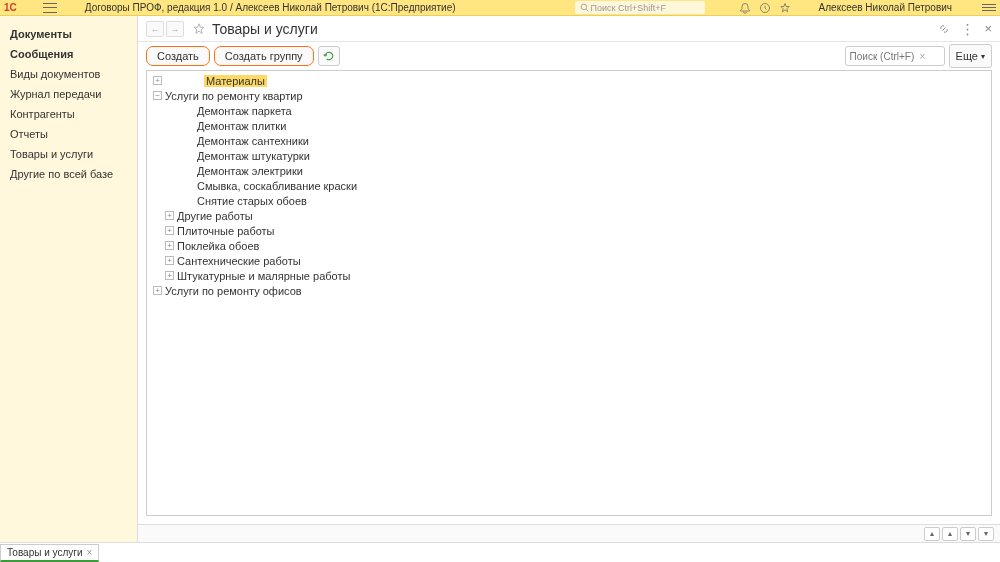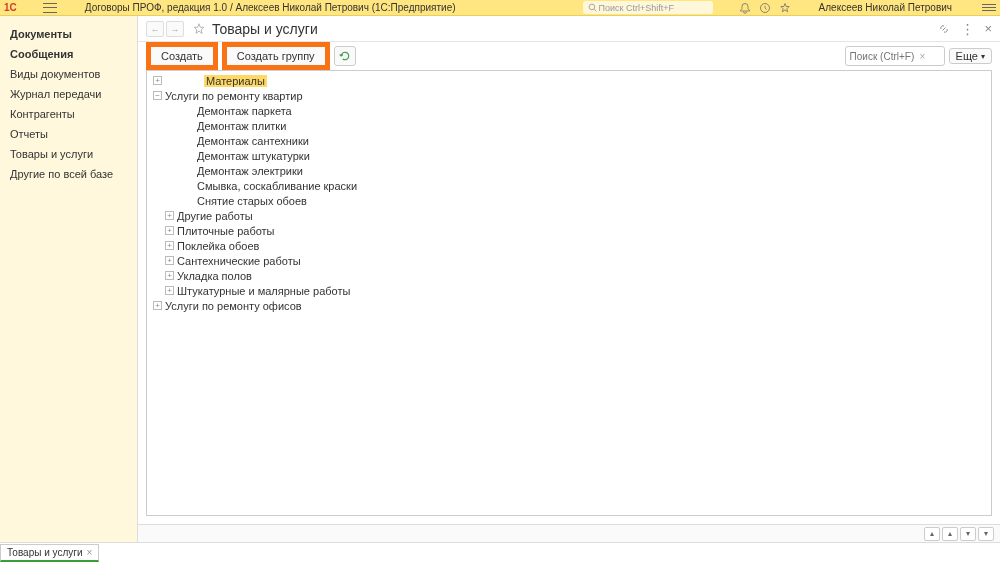--- a/index.html
+++ b/index.html
@@ -4,21 +4,21 @@
 <style>
 * { margin: 0; padding: 0; box-sizing: border-box; font-family: Arial, sans-serif; }
 body { width: 1000px; height: 562px; background: #fff; font-size: 11px; color: #333; overflow: hidden; display: flex; flex-direction: column; }
 
 .topbar { height: 16px; background: #ffe680; display: flex; align-items: center; padding: 0 4px; border-bottom: 1px solid #e8d060; gap: 20px; }
 .logo { font-weight: bold; color: #d04030; font-size: 10px; margin-right: 6px; }
 .burger { width: 14px; height: 10px; display: flex; flex-direction: column; justify-content: space-between; margin-right: 8px; cursor: pointer; }
 .burger span { height: 1px; background: #666; }
 .top-title { font-size: 10px; color: #333; }
 .top-spacer { flex: 1; }
-.title-search { background: #fff7d9; border: 1px solid transparent; border-radius: 3px; height: 13px; width: 130px; display: flex; align-items: center; padding: 0 4px; margin-right: 6px; }
+.title-search { background: #fff7d9; border: 1px solid transparent; border-radius: 3px; height: 13px; width: 130px; display: flex; align-items: center; padding: 0 4px; margin-right: 14px; }
 .title-search svg { width: 9px; height: 9px; margin-right: 2px; }
 .title-search span { font-size: 9px; color: #999; }
 .top-icons { display: flex; align-items: center; gap: 8px; margin-right: 8px; }
 .top-icons svg { width: 12px; height: 12px; cursor: pointer; }
 .username { font-size: 10px; color: #333; margin-right: 10px; }
 .menu3 { display: flex; flex-direction: column; gap: 2px; width: 14px; cursor: pointer; }
 .menu3 span { height: 1px; background: #666; }
 
 .main { flex: 1; display: flex; overflow: hidden; background: #fff; }
 
@@ -31,28 +31,28 @@
 .page-header { height: 26px; display: flex; align-items: center; padding: 0 8px; border-bottom: 1px solid #e5e5e5; }
 .nav-arrows { display: flex; gap: 2px; margin-right: 8px; }
 .nav-btn { width: 18px; height: 16px; border: 1px solid #ddd; background: #fafafa; border-radius: 2px; display: flex; align-items: center; justify-content: center; cursor: pointer; font-size: 9px; color: #aaa; }
 .star { width: 14px; height: 14px; margin-right: 6px; cursor: pointer; }
 .page-title { font-size: 14px; color: #333; }
 .header-spacer { flex: 1; }
 .header-icons { display: flex; gap: 10px; align-items: center; }
 .header-icons svg, .header-icons span { cursor: pointer; color: #777; }
 
 .toolbar { height: 28px; display: flex; align-items: center; padding: 4px 8px; gap: 4px; }
-.btn { border: 5px solid #f97316; background: #fafafa; border-radius: 0; padding: 3px 10px; font-size: 11px; cursor: pointer; color: #333; }
+.btn { border: 1px solid #f97316; background: #fafafa; border-radius: 7px; padding: 3px 10px; font-size: 11px; cursor: pointer; color: #333; }
 .btn-icon { border: 1px solid #ccc; background: #fafafa; border-radius: 3px; width: 22px; height: 20px; display: flex; align-items: center; justify-content: center; cursor: pointer; }
 .btn-icon svg { width: 12px; height: 12px; }
 .toolbar-spacer { flex: 1; }
 .search-box { border: 1px solid #ccc; border-radius: 3px; height: 20px; width: 100px; display: flex; align-items: center; padding: 0 4px; }
 .search-box input { border: none; outline: none; width: 70px; font-size: 10px; color: #999; background: transparent; }
 .search-box .x { color: #aaa; font-size: 10px; cursor: pointer; }
-.more-btn { border: 1px solid #ccc; border-radius: 3px; height: 16px; padding: 0 6px; display: flex; align-items: center; gap: 3px; cursor: pointer; font-size: 11px; background: #fafafa; }
+.more-btn { border: 1px solid #ccc; border-radius: 3px; height: 24px; padding: 0 6px; display: flex; align-items: center; gap: 3px; cursor: pointer; font-size: 11px; background: #fafafa; }
 
 .tree-area { flex: 1; border: 1px solid #ccc; margin: 0 8px 8px 8px; overflow: auto; background: #fff; }
 .tree { padding: 2px 0; }
 .tree-item { display: flex; align-items: center; height: 15px; cursor: pointer; font-size: 11px; }
 .expander { width: 9px; height: 9px; display: flex; align-items: center; justify-content: center; margin-right: 3px; font-size: 8px; color: #888; border: 1px solid #bbb; cursor: pointer; line-height: 7px; }
 .expander.open::before { content: "−"; }
 .expander.closed::before { content: "+"; }
 .expander.none { border: none; }
 .tree-label { }
 .tree-label.folder.selected { background: #ffd966; padding: 0 2px; margin-left: 39px; }
@@ -206,24 +206,20 @@
           <div class="tree-item depth1">
             <span class="expander closed"></span>
             <span class="tree-label folder">Поклейка обоев</span>
           </div>
           <div class="tree-item depth1">
             <span class="expander closed"></span>
             <span class="tree-label folder">Сантехнические работы</span>
           </div>
           <div class="tree-item depth1">
             <span class="expander closed"></span>
-            <span class="tree-label folder">Укладка полов</span>
-          </div>
-          <div class="tree-item depth1">
-            <span class="expander closed"></span>
             <span class="tree-label folder">Штукатурные и малярные работы</span>
           </div>
           <div class="tree-item depth0">
             <span class="expander closed"></span>
             <span class="tree-label folder">Услуги по ремонту офисов</span>
           </div>
         </div>
     </div>
 
     <div class="status-bar">

